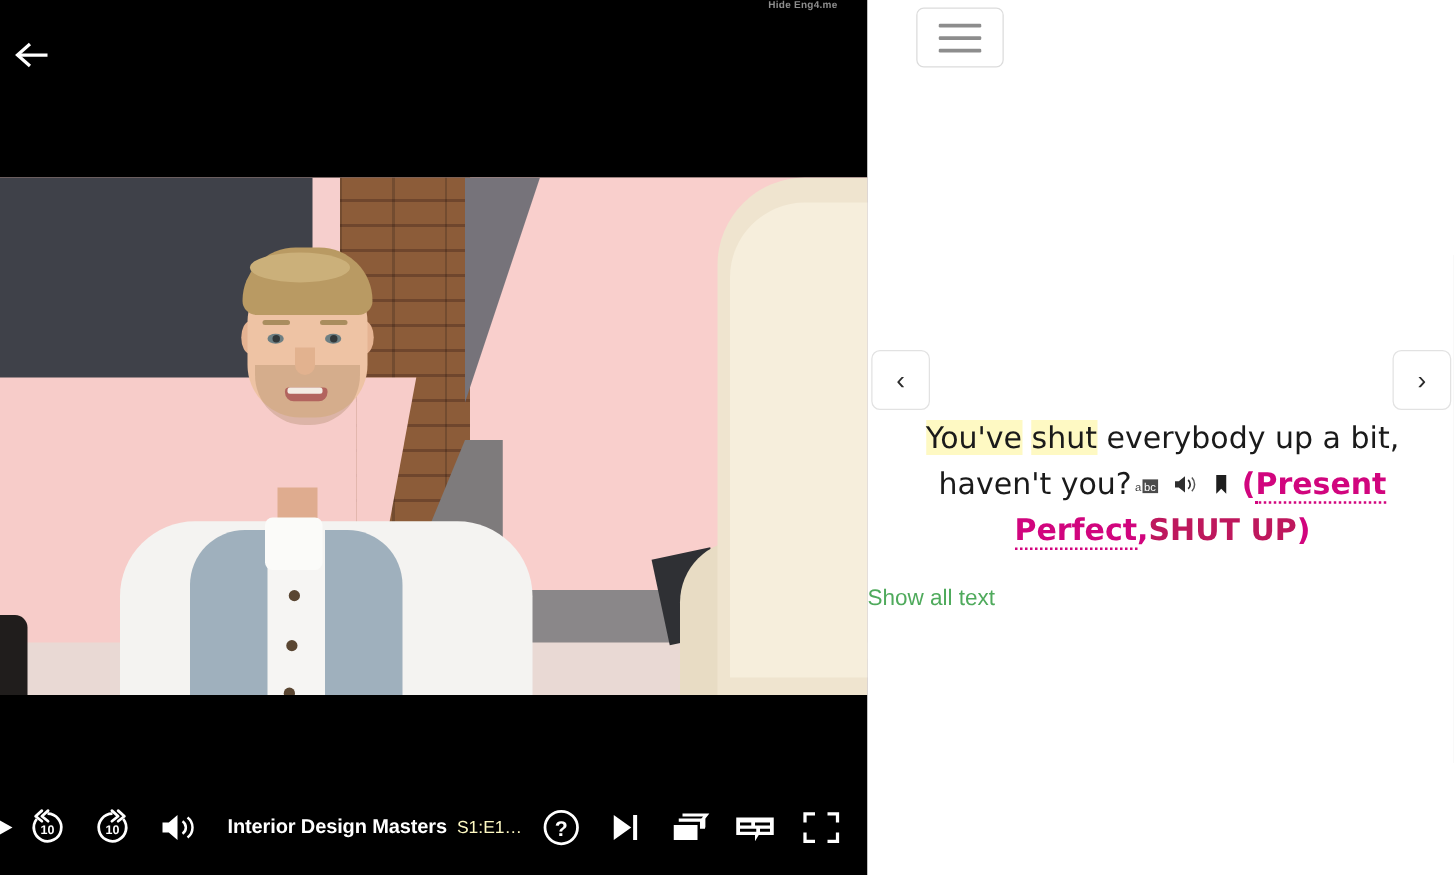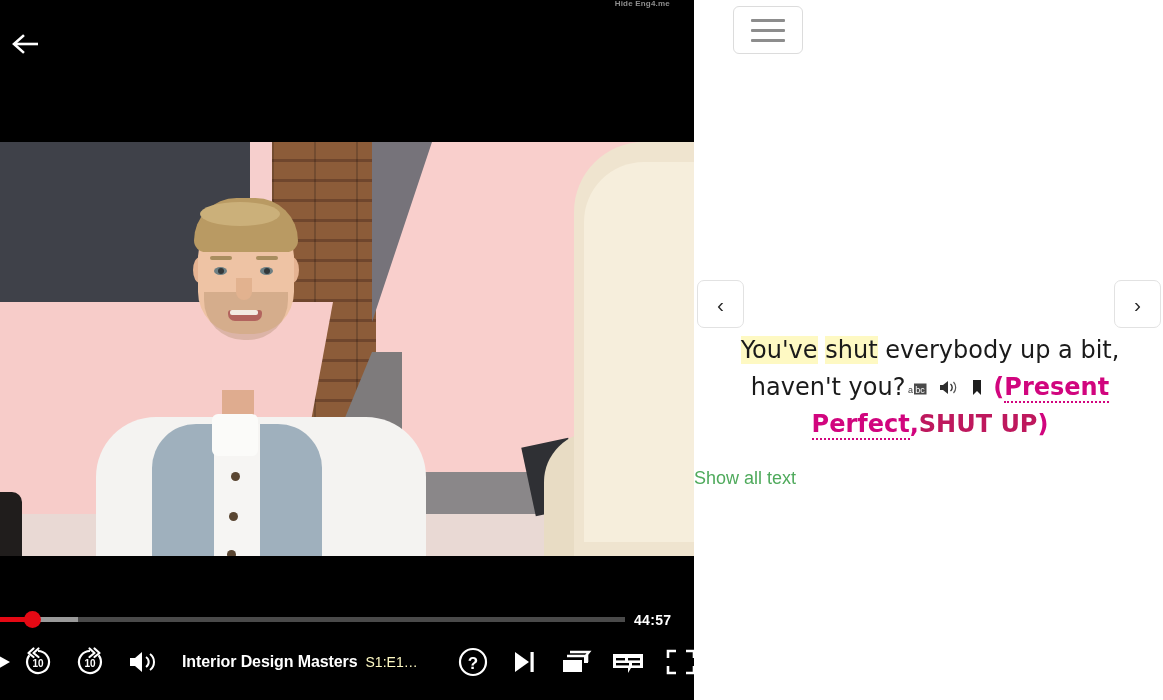--- a/index.html
+++ b/index.html
@@ -204,21 +204,21 @@
     position: absolute; left: 0; top: 640px; width: 822px; height: 44px;
     display: flex; align-items: center;
   }
   .ctrl {
     height: 44px; display: flex; align-items: center; justify-content: center;
     cursor: pointer; flex: none;
   }
   .ctrl svg { display: block; }
   .title-block {
     display: flex; align-items: baseline; gap: 8px;
-    margin-left: 12px; margin-right: 28px; white-space: nowrap;
+    margin-left: 12px; margin-right: 4px; white-space: nowrap;
   }
   .title-main { font-size: 16px; font-weight: bold; color: #fff; letter-spacing: -.1px; }
   .title-ep { font-size: 14px; color: #fef9c3; }
 
   
   #panel {
     position: absolute; left: 694px; top: 0;
     width: 469px; height: 700px;
     background: #fff;
   }
@@ -311,28 +311,20 @@
       <div class="p-eye r"></div>
       <div class="p-nose"></div>
       <div class="p-mouth"></div>
       <div class="p-teeth"></div>
 
       <div class="w-dark"></div>
       <div class="w-shoulder"></div>
       <div class="w-hair"></div>
     </div>
 
-    <div class="progress-row">
-      <div class="track">
-        <div class="track-buffer"></div>
-        <div class="track-played"></div>
-      </div>
-      <div class="scrubber"></div>
-      <div class="time-remaining">44:57</div>
-    </div>
 
     <div class="ctrl-row">
 
       <div class="ctrl" style="width:20px;margin-left:-8px;">
         <svg width="20" height="22" viewBox="0 0 20 22">
             <path d="M2 2 L18 11 L2 20 Z" fill="#fff"></path>
           </svg>
       </div>
 
       <div class="ctrl" style="width:52px;">

